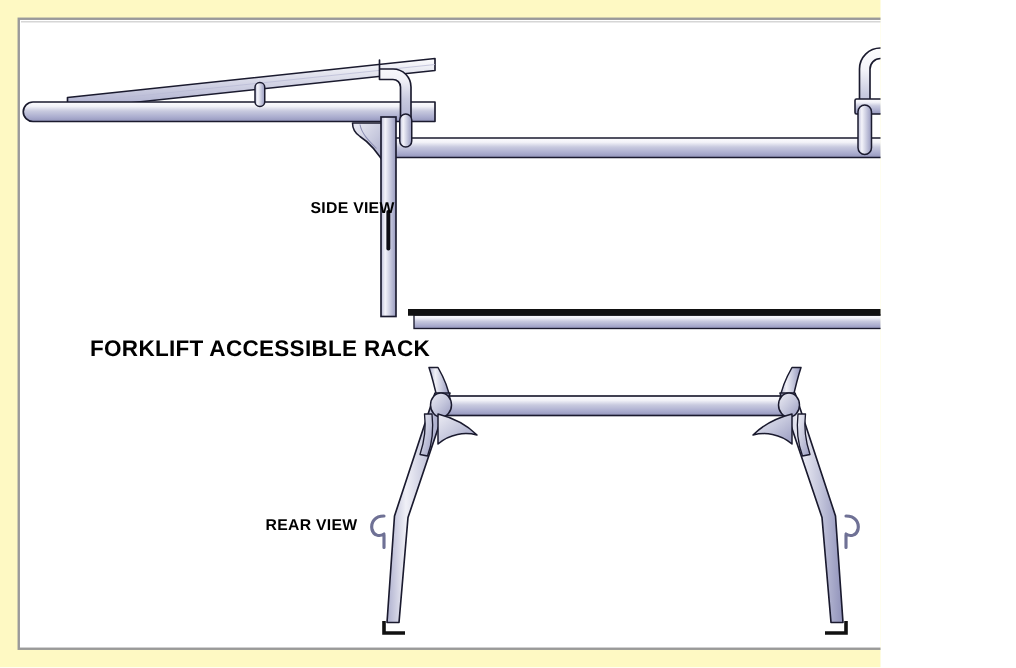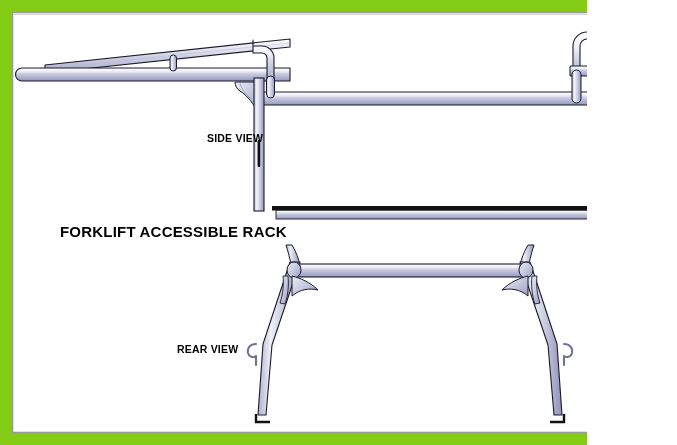--- a/index.html
+++ b/index.html
@@ -7,21 +7,21 @@
     padding: 0;
     background: #ffffff;
   }
   body {
     font-family: "Liberation Sans", sans-serif;
   }
   #drawing-page {
     position: relative;
     width: 587px;
     height: 445px;
-    background: #84cc16;
+    background: #fef9c3;
     overflow: hidden;
   }
   #drawing-svg {
     display: block;
     width: 677px;
     height: 445px;
   }
   .label-text {
     font-family: "Liberation Sans", sans-serif;
     font-weight: bold;

